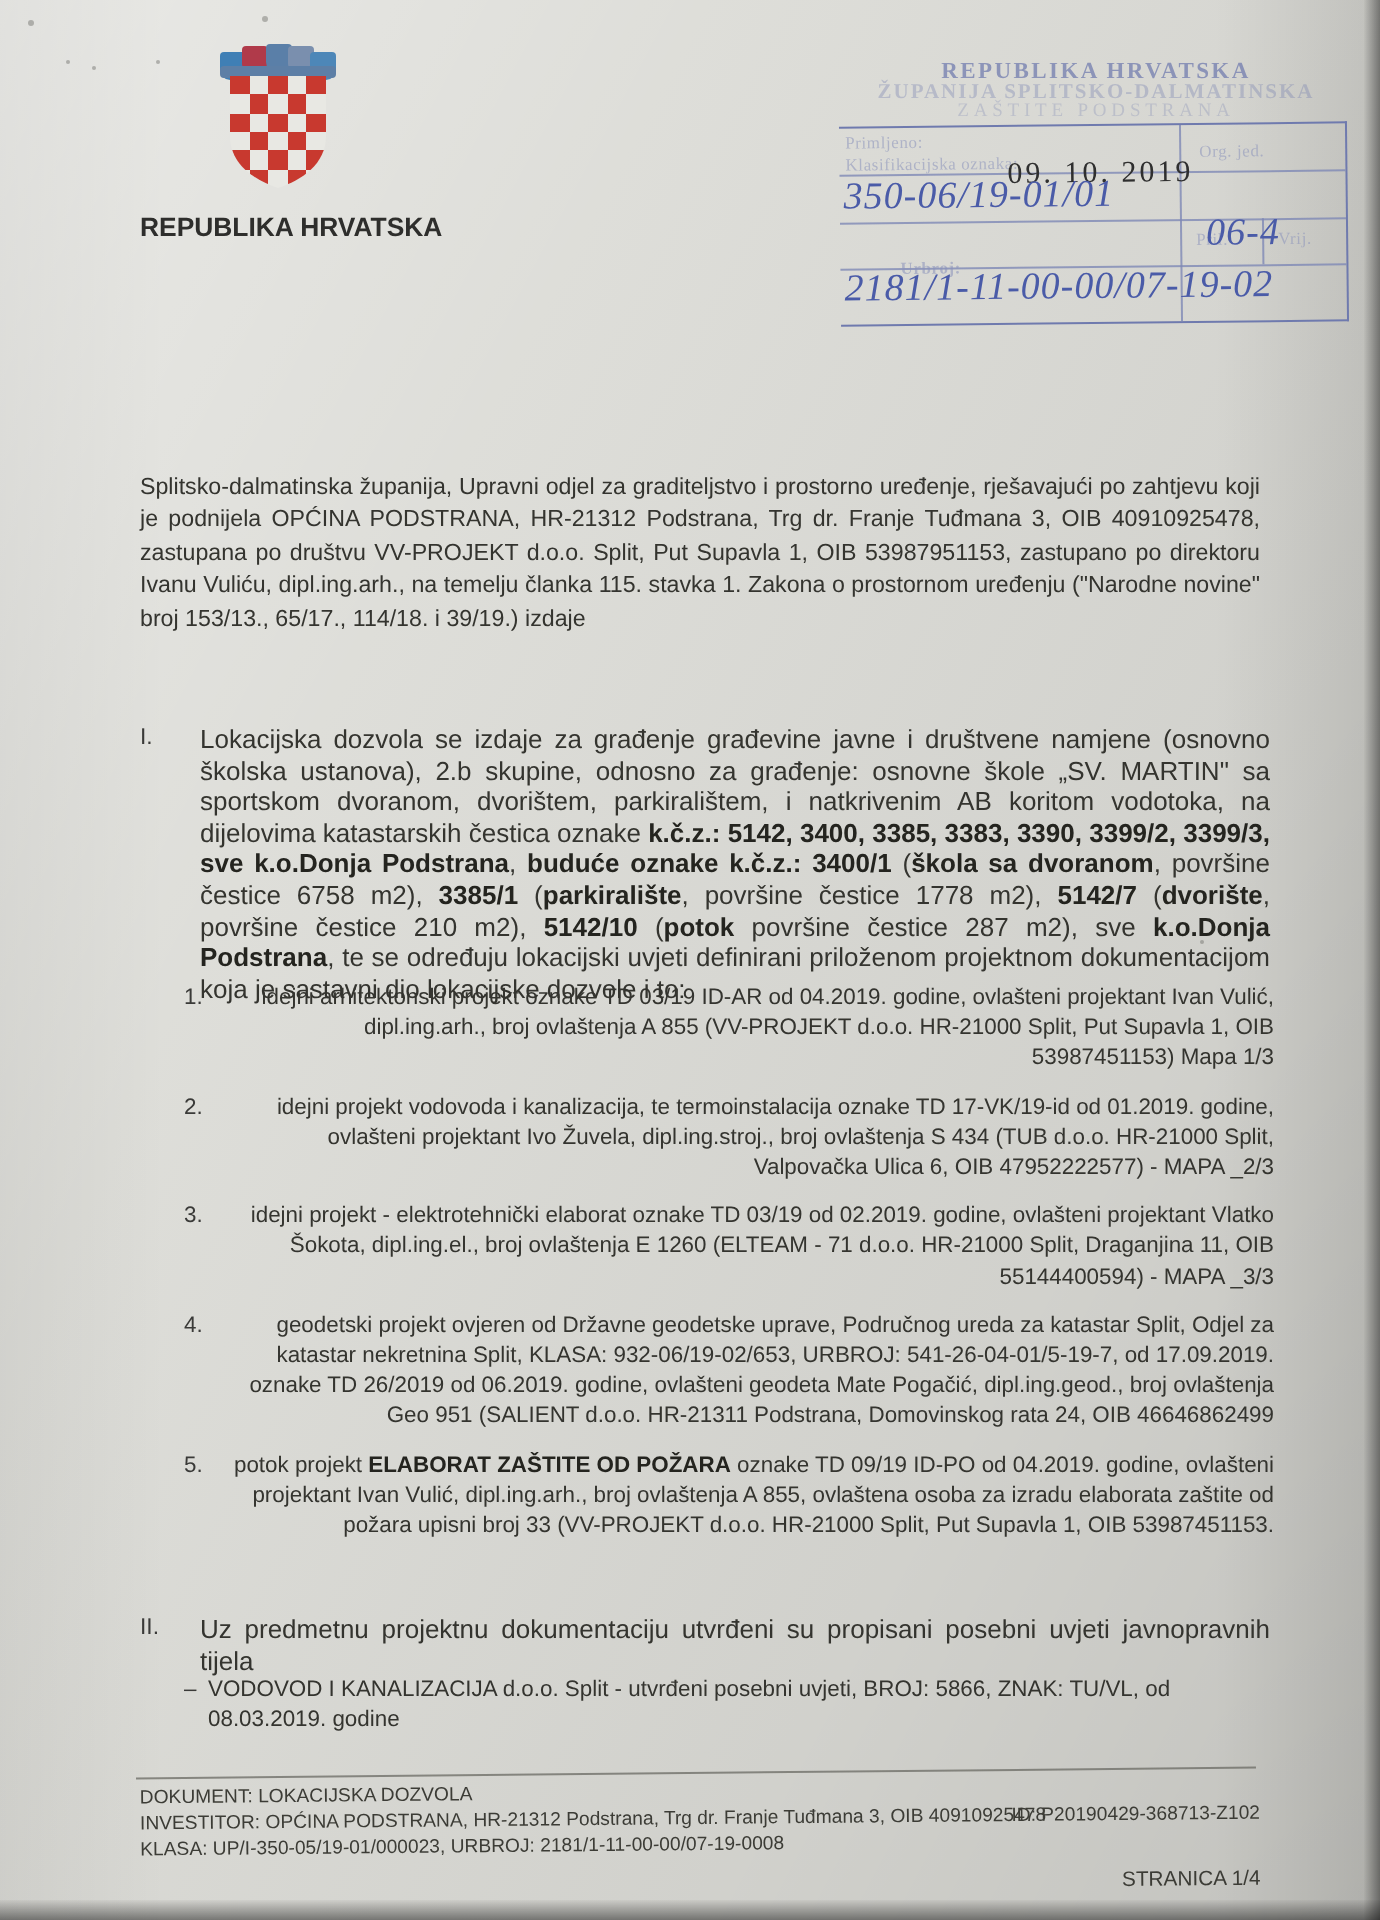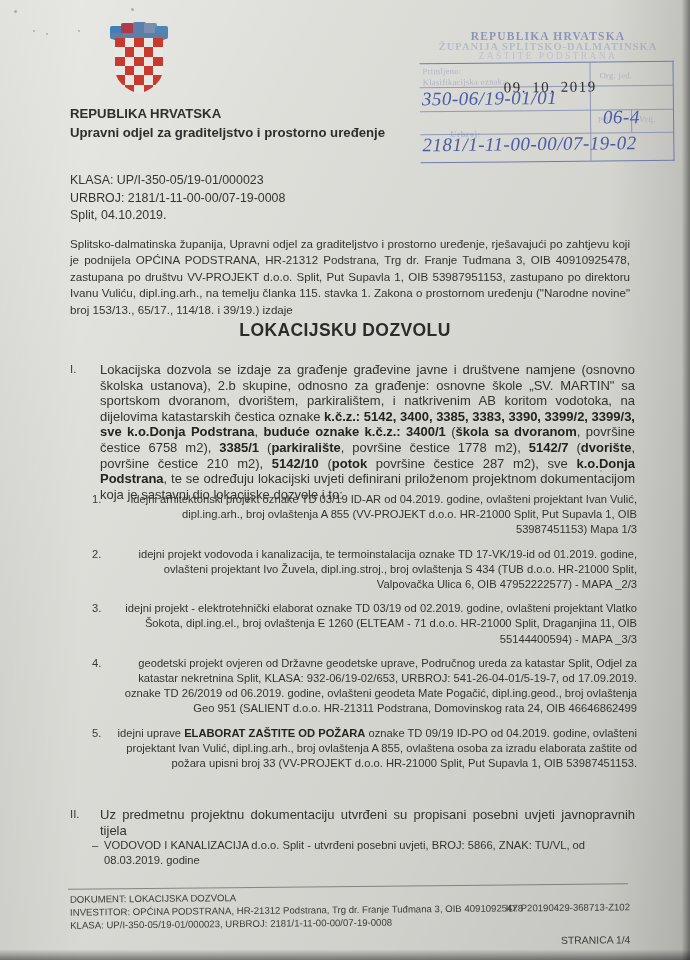--- a/index.html
+++ b/index.html
@@ -375,32 +375,25 @@
       <div class="stamp-date">09. 10. 2019</div>
 
       <div class="hand" style="left:2px;  top:24px; font-size:19px;">350-06/19-01/01</div>
       <div class="hand" style="left:183px; top:24px; font-size:19px;margin-top:20px;">06-4</div>
       <div class="hand" style="left:2px;  top:70px; font-size:19px;">2181/1-11-00-00/07-19-02</div>
     </div>
   </div>
 
   <div class="hdr">
     <div class="b">REPUBLIKA HRVATSKA</div>
-    <div class="b">Upravni odjel za graditeljstvo i prostorno uređenje</div>
-  </div>
-
-  <div class="klasa">
-    <div>KLASA: UP/I-350-05/19-01/000023</div>
-    <div>URBROJ: 2181/1-11-00-00/07-19-0008</div>
-    <div>Split, 04.10.2019.</div>
-  </div>
+  </div>
+
 
   <div class="intro">Splitsko-dalmatinska županija, Upravni odjel za graditeljstvo i prostorno uređenje, rješavajući po zahtjevu koji je podnijela OPĆINA PODSTRANA, HR-21312 Podstrana, Trg dr. Franje Tuđmana 3, OIB 40910925478, zastupana po društvu VV-PROJEKT d.o.o. Split, Put Supavla 1, OIB 53987951153, zastupano po direktoru Ivanu Vuliću, dipl.ing.arh., na temelju članka 115. stavka 1. Zakona o prostornom uređenju ("Narodne novine" broj 153/13., 65/17., 114/18. i 39/19.) izdaje</div>
 
-  <div class="title">LOKACIJSKU DOZVOLU</div>
 
   <div class="sec sec-1">
     <div class="num">I.</div>
     <div class="txt">
       <span>Lokacijska dozvola se izdaje za građenje građevine javne i društvene namjene (osnovno školska ustanova), 2.b skupine, odnosno za građenje: osnovne škole „SV. MARTIN" sa sportskom dvoranom, dvorištem, parkiralištem, i natkrivenim AB koritom vodotoka, na dijelovima katastarskih čestica oznake </span><b>k.č.z.: 5142, 3400, 3385, 3383, 3390, 3399/2, 3399/3, sve k.o.Donja Podstrana</b><span>, </span><b>buduće oznake k.č.z.: 3400/1</b><span> (</span><b>škola sa dvoranom</b><span>, površine čestice 6758 m2), </span><b>3385/1</b><span> (</span><b>parkiralište</b><span>, površine čestice 1778 m2), </span><b>5142/7</b><span> (</span><b>dvorište</b><span>, površine čestice 210 m2), </span><b>5142/10</b><span> (</span><b>potok</b><span> površine čestice 287 m2), sve </span><b>k.o.Donja Podstrana</b><span>, te se određuju lokacijski uvjeti definirani priloženom projektnom dokumentacijom koja je sastavni dio lokacijske dozvole i to:</span>
     </div>
   </div>
 
   <div class="olist">
     <div class="oitem">
@@ -414,21 +407,21 @@
     <div class="oitem">
       <div class="n">3.</div>
       <div class="t">idejni projekt  - elektrotehnički elaborat oznake TD 03/19 od 02.2019. godine,  ovlašteni projektant Vlatko Šokota, dipl.ing.el., broj ovlaštenja E 1260 (ELTEAM - 71 d.o.o. HR-21000 Split, Draganjina 11, OIB 55144400594) - MAPA _3/3</div>
     </div>
     <div class="oitem">
       <div class="n">4.</div>
       <div class="t">geodetski projekt ovjeren od Državne geodetske uprave, Područnog ureda za katastar Split, Odjel za katastar nekretnina Split, KLASA: 932-06/19-02/653, URBROJ: 541-26-04-01/5-19-7, od 17.09.2019. oznake TD 26/2019 od 06.2019. godine,  ovlašteni geodeta Mate Pogačić, dipl.ing.geod., broj ovlaštenja Geo 951 (SALIENT d.o.o. HR-21311 Podstrana, Domovinskog rata 24, OIB 46646862499</div>
     </div>
     <div class="oitem">
       <div class="n">5.</div>
-      <div class="t"><span>idejni uprave </span><b>ELABORAT ZAŠTITE OD POŽARA</b><span> oznake TD 09/19 ID-PO od 04.2019. godine, ovlašteni projektant Ivan Vulić, dipl.ing.arh., broj ovlaštenja A 855, ovlaštena osoba za izradu elaborata zaštite od požara upisni broj 33 (VV-PROJEKT d.o.o. HR-21000 Split, Put Supavla 1, OIB 53987451153.</span></div>
+      <div class="t"><span>potok projekt </span><b>ELABORAT ZAŠTITE OD POŽARA</b><span> oznake TD 09/19 ID-PO od 04.2019. godine, ovlašteni projektant Ivan Vulić, dipl.ing.arh., broj ovlaštenja A 855, ovlaštena osoba za izradu elaborata zaštite od požara upisni broj 33 (VV-PROJEKT d.o.o. HR-21000 Split, Put Supavla 1, OIB 53987451153.</span></div>
     </div>
   </div>
 
   <div class="sec sec-2">
     <div class="num">II.</div>
     <div class="txt">Uz predmetnu projektnu dokumentaciju utvrđeni su propisani posebni uvjeti javnopravnih tijela</div>
   </div>
 
   <div class="bullet-block">
     <div class="d">–</div>

